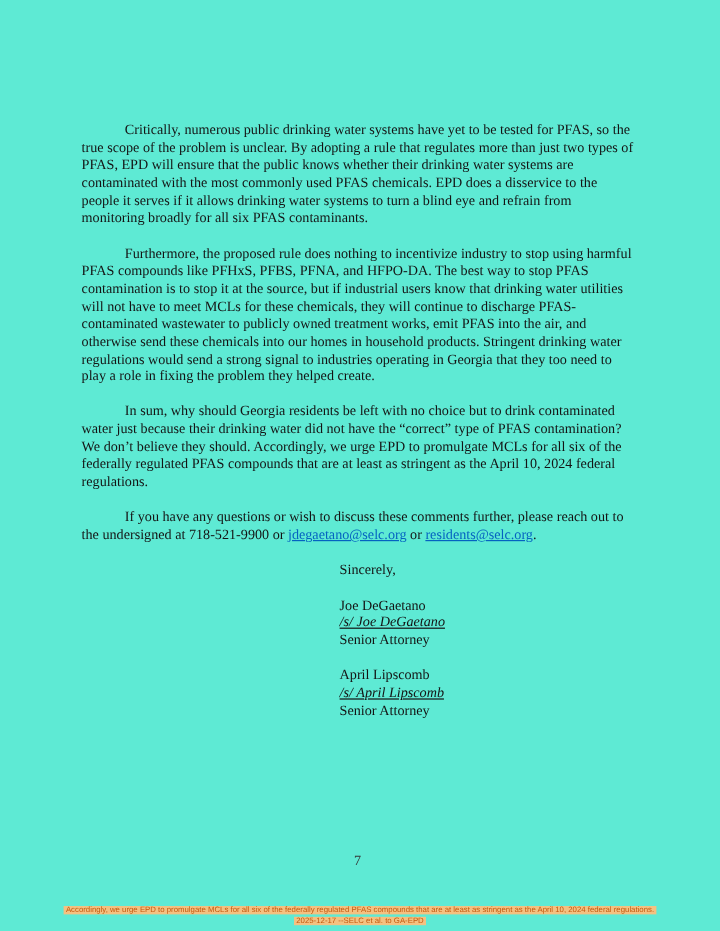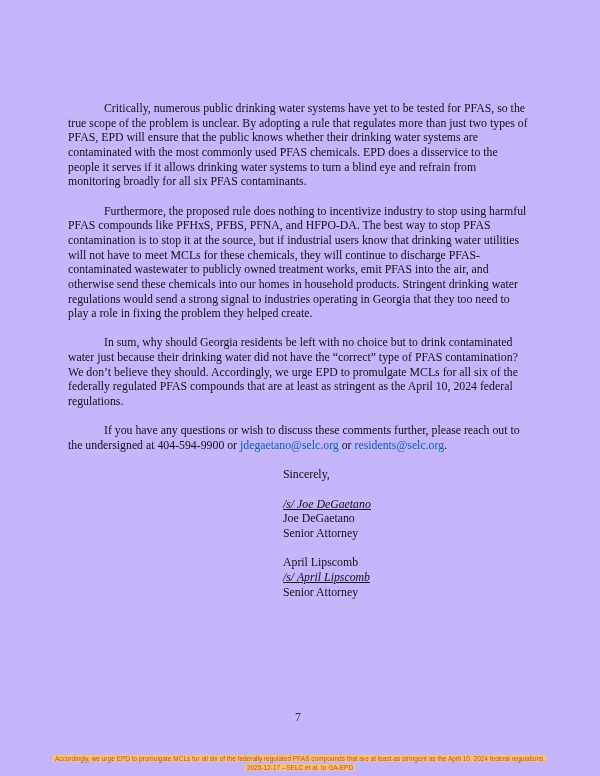--- a/index.html
+++ b/index.html
@@ -11,36 +11,37 @@
   body{
     width:600px;height:776px;
     background:#ffffff;
     overflow:hidden;
     position:relative;
     font-family:"Liberation Serif", serif;
     color:#141414;
   }
   .page{
     position:absolute;inset:0;
-    background:#c4b5fd;
+    background:#5eead4;
   }
   .content{
     position:absolute;
     left:68px;top:101px;
     width:462px;
     font-size:11.8px;
     line-height:14.65px;
     text-align:left;
   }
   .para{
     margin:0 0 14.65px 0;
     text-indent:36px;
   }
   .para a.link{
     color:var(--link-color);
+    text-decoration:underline;
     cursor:pointer;
   }
   .closing-block{
     margin-left:215px;
   }
   .closing{
     margin:0 0 14.65px 0;
   }
   .sig-group{
     margin:0 0 14.65px 0;
@@ -80,28 +81,28 @@
 <div class="page">
 
   <div class="content">
 
     <p class="para">Critically, numerous public drinking water systems have yet to be tested for PFAS, so the true scope of the problem is unclear. By adopting a rule that regulates more than just two types of PFAS, EPD will ensure that the public knows whether their drinking water systems are contaminated with the most commonly used PFAS chemicals. EPD does a disservice to the people it serves if it allows drinking water systems to turn a blind eye and refrain from monitoring broadly for all six PFAS contaminants.</p>
 
     <p class="para">Furthermore, the proposed rule does nothing to incentivize industry to stop using harmful PFAS compounds like PFHxS, PFBS, PFNA, and HFPO-DA. The best way to stop PFAS contamination is to stop it at the source, but if industrial users know that drinking water utilities will not have to meet MCLs for these chemicals, they will continue to discharge PFAS-contaminated wastewater to publicly owned treatment works, emit PFAS into the air, and otherwise send these chemicals into our homes in household products. Stringent drinking water regulations would send a strong signal to industries operating in Georgia that they too need to play a role in fixing the problem they helped create.</p>
 
     <p class="para">In sum, why should Georgia residents be left with no choice but to drink contaminated water just because their drinking water did not have the “correct” type of PFAS contamination? We don’t believe they should. Accordingly, we urge EPD to promulgate MCLs for all six of the federally regulated PFAS compounds that are at least as stringent as the April 10, 2024 federal regulations.</p>
 
-    <p class="para"><span>If you have any questions or wish to discuss these comments further, please reach out to the undersigned at 404-594-9900 or </span><a class="link">jdegaetano@selc.org</a><span> or </span><a class="link">residents@selc.org</a><span>.</span></p>
+    <p class="para"><span>If you have any questions or wish to discuss these comments further, please reach out to the undersigned at 718-521-9900 or </span><a class="link">jdegaetano@selc.org</a><span> or </span><a class="link">residents@selc.org</a><span>.</span></p>
 
     <div class="closing-block">
       <div class="closing">Sincerely,</div>
 
       <div class="sig-group">
+        <div>Joe DeGaetano</div>
         <div><span class="sig-line">/s/ Joe DeGaetano</span></div>
-        <div>Joe DeGaetano</div>
         <div>Senior Attorney</div>
       </div>
 
       <div class="sig-group">
         <div>April Lipscomb</div>
         <div><span class="sig-line">/s/ April Lipscomb</span></div>
         <div>Senior Attorney</div>
       </div>
     </div>
 

